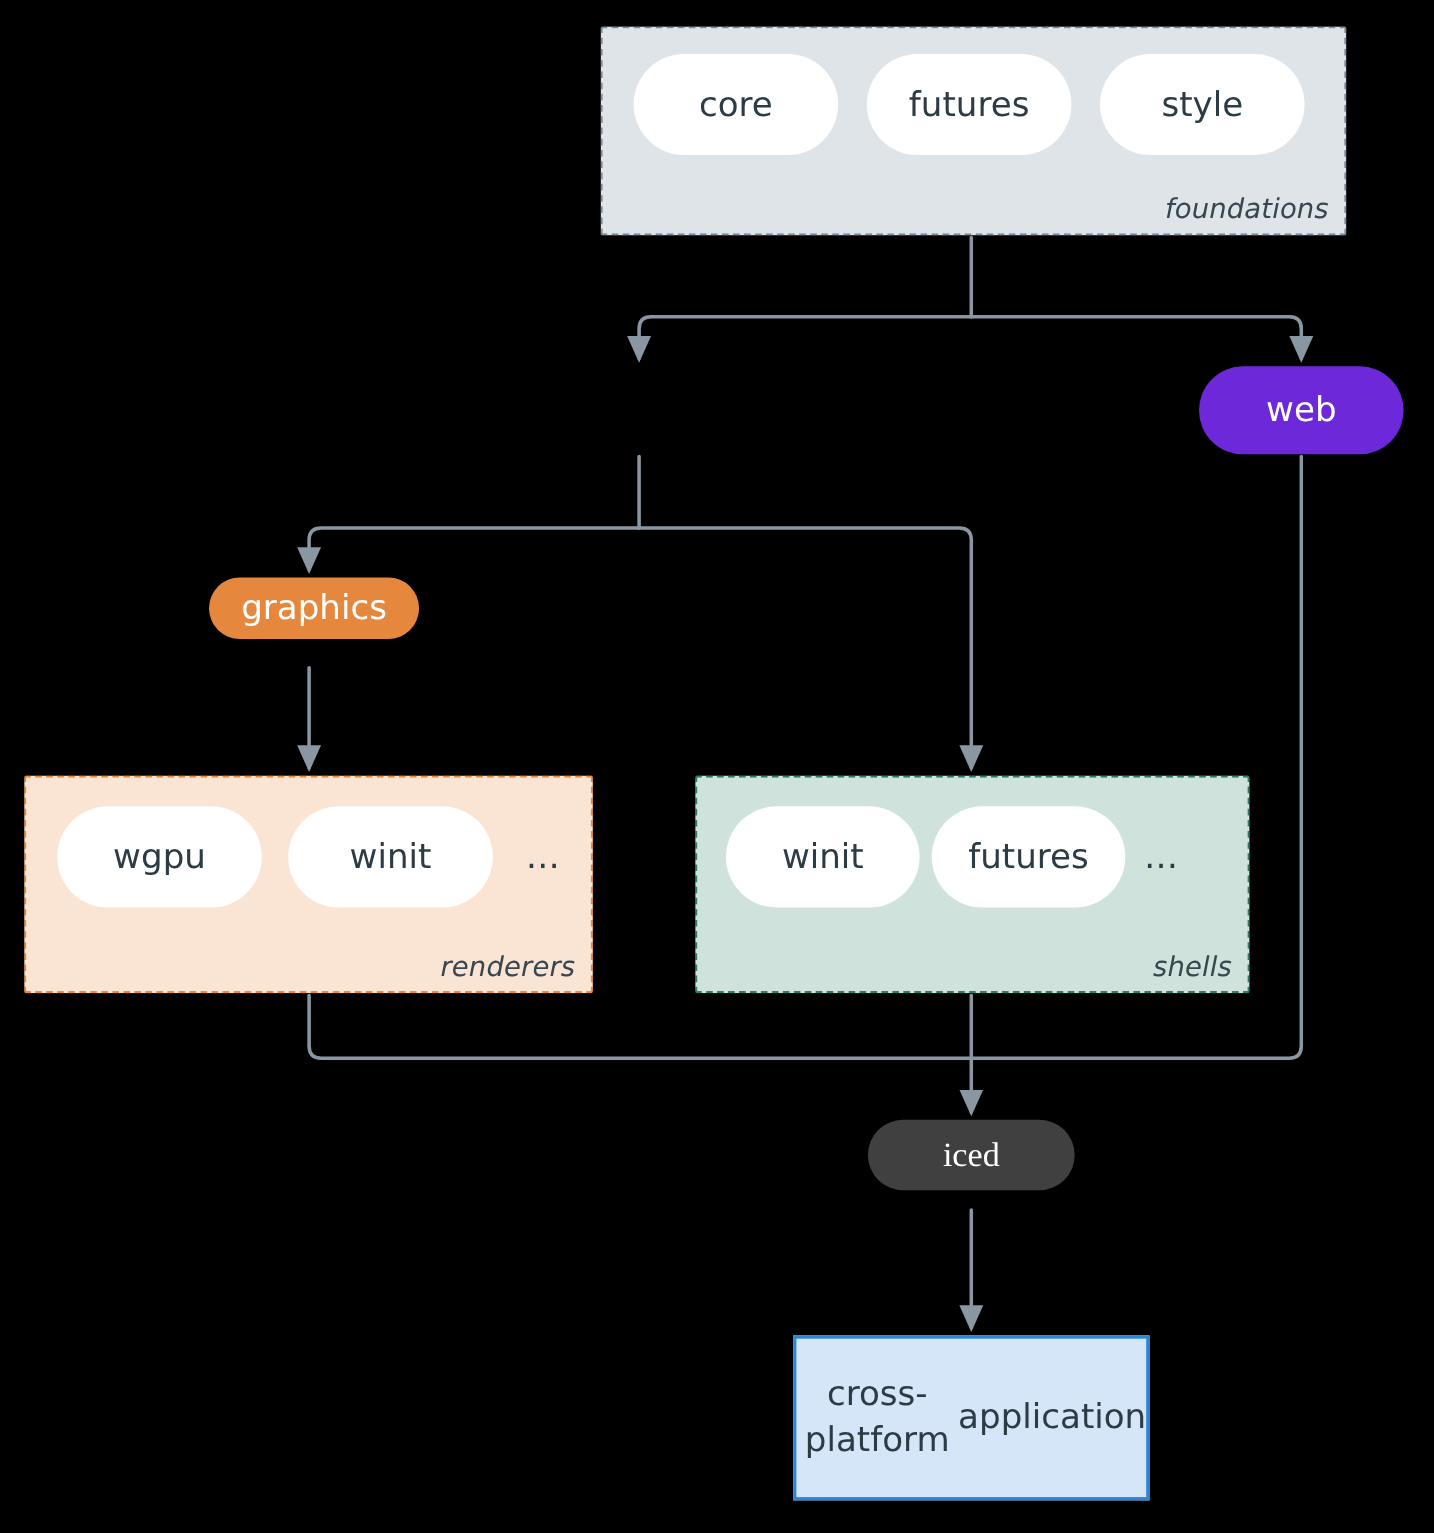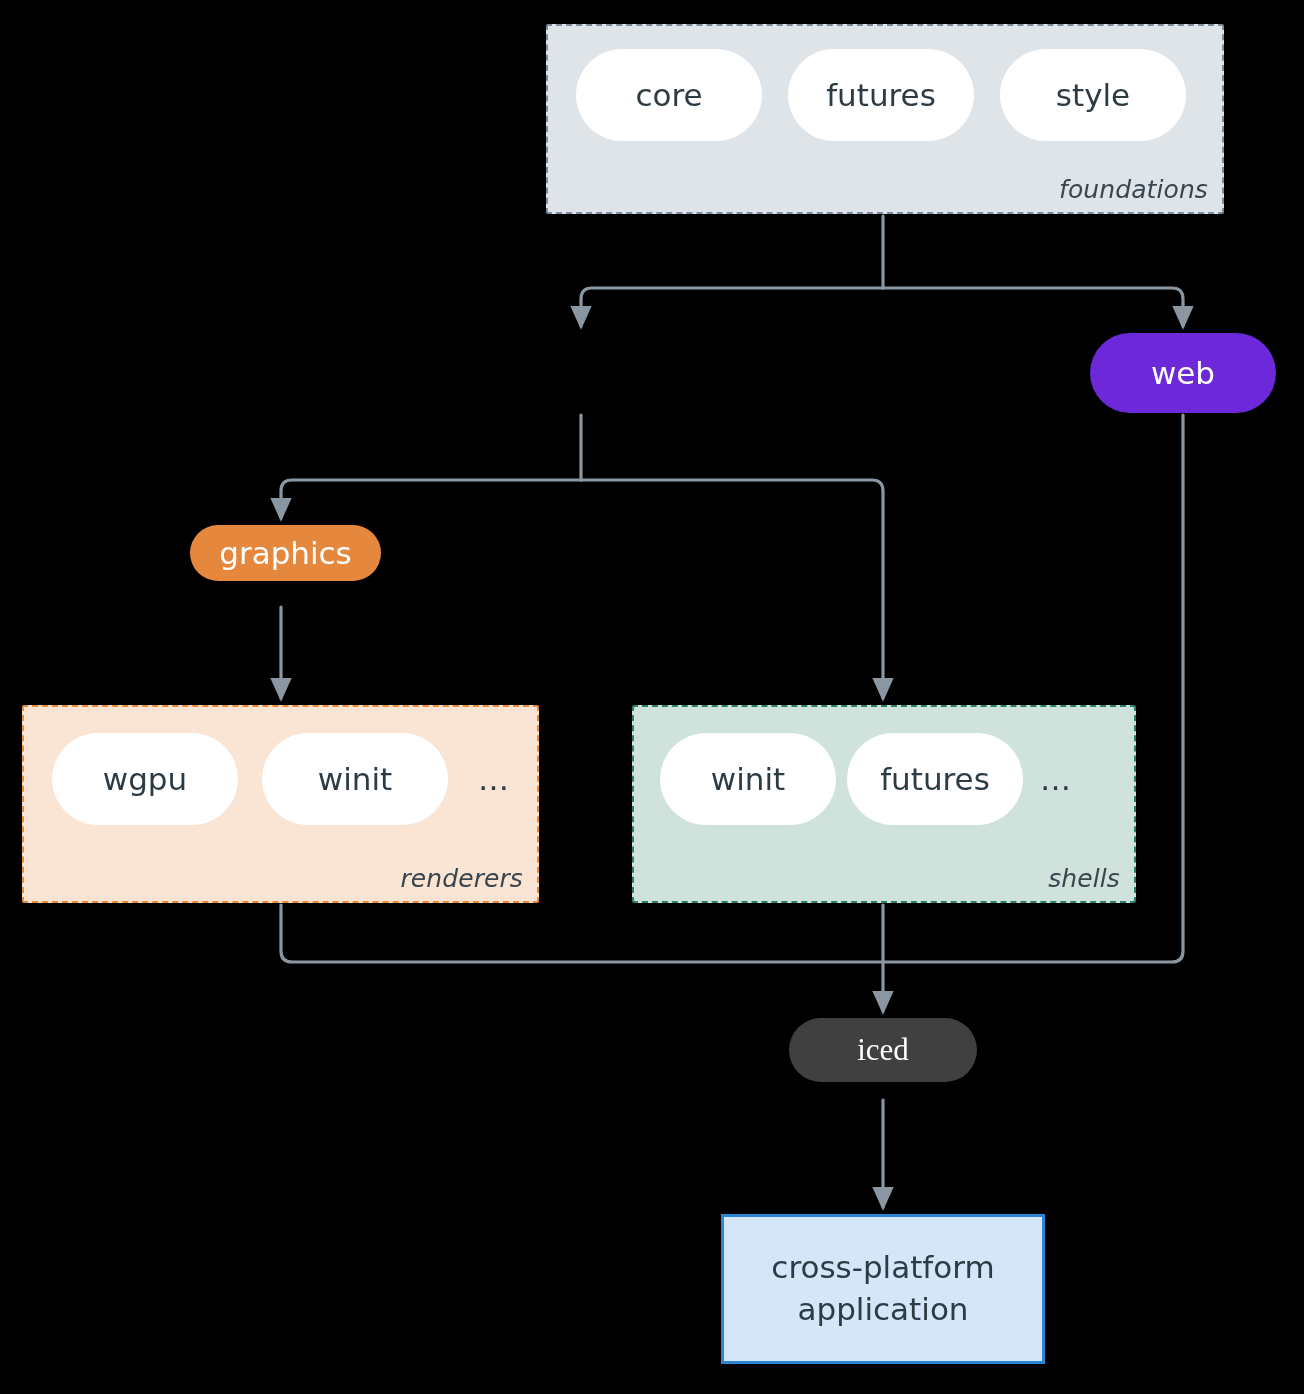--- a/index.html
+++ b/index.html
@@ -165,21 +165,21 @@
   #node-application {
     position: absolute;
     left: 721px;
     top: 1214px;
     width: 324px;
     height: 150px;
     box-sizing: border-box;
     background: #d4e6f8;
     border: 3px solid #2b86d8;
     display: flex;
-    flex-direction: column;
+    flex-direction: row;
     align-items: center;
     justify-content: center;
     color: #2d3b44;
     font-size: 31px;
     line-height: 1.35;
   }
   #node-application span {
     display: block;
     text-align: center;
   }

